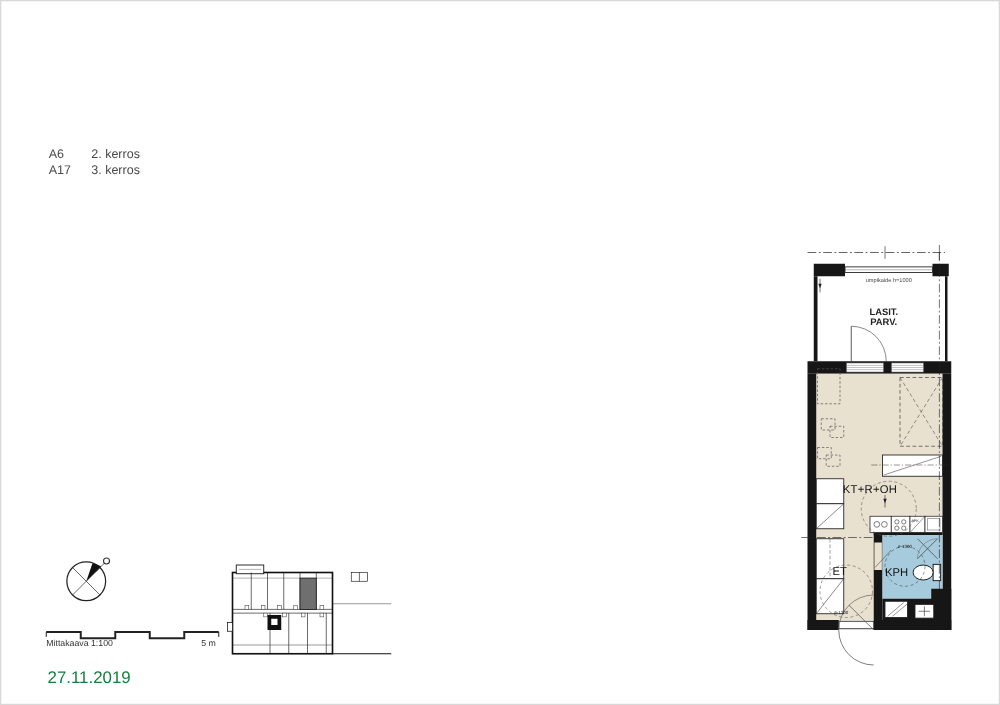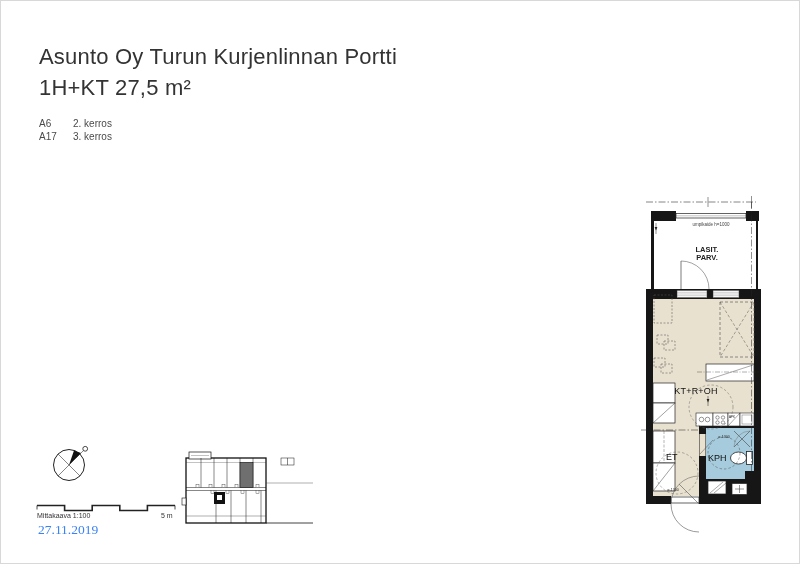--- a/index.html
+++ b/index.html
@@ -6,33 +6,29 @@
   .sheet{
     position:relative;width:800px;height:564px;background:#ffffff;
     border:1px solid #d8d8d8;box-sizing:border-box;overflow:hidden;
     font-family:"Liberation Sans", sans-serif;color:#333;
   }
   .title-block{position:absolute;left:38px;top:40px;font-size:22px;line-height:31px;color:#333;letter-spacing:.2px;}
   .apt-list{position:absolute;left:38px;top:116px;font-size:10px;line-height:13px;color:#4a4a4a;}
   .apt-row{white-space:nowrap;}
   .apt-id{display:inline-block;width:34px;}
   .small-label{position:absolute;font-size:7px;color:#333;}
-  .date-label{position:absolute;left:37px;top:521px;font-size:13.5px;color:#3b82f6;font-family:Liberation Serif, serif;}
+  .date-label{position:absolute;left:37px;top:533px;font-size:13.5px;color:#15803d;}
   svg{position:absolute;overflow:visible;}
   svg text{font-family:"Liberation Sans", sans-serif;}
 </style>
 </head>
 <body>
 
 <div class="sheet">
 
-  <div class="title-block">
-    <div>Asunto Oy Turun Kurjenlinnan Portti</div>
-    <div>1H+KT 27,5 m²</div>
-  </div>
 
   <div class="apt-list">
     <div class="apt-row">
       <span class="apt-id">A6</span><span>2. kerros</span>
     </div>
     <div class="apt-row">
       <span class="apt-id">A17</span><span>3. kerros</span>
     </div>
   </div>
 

